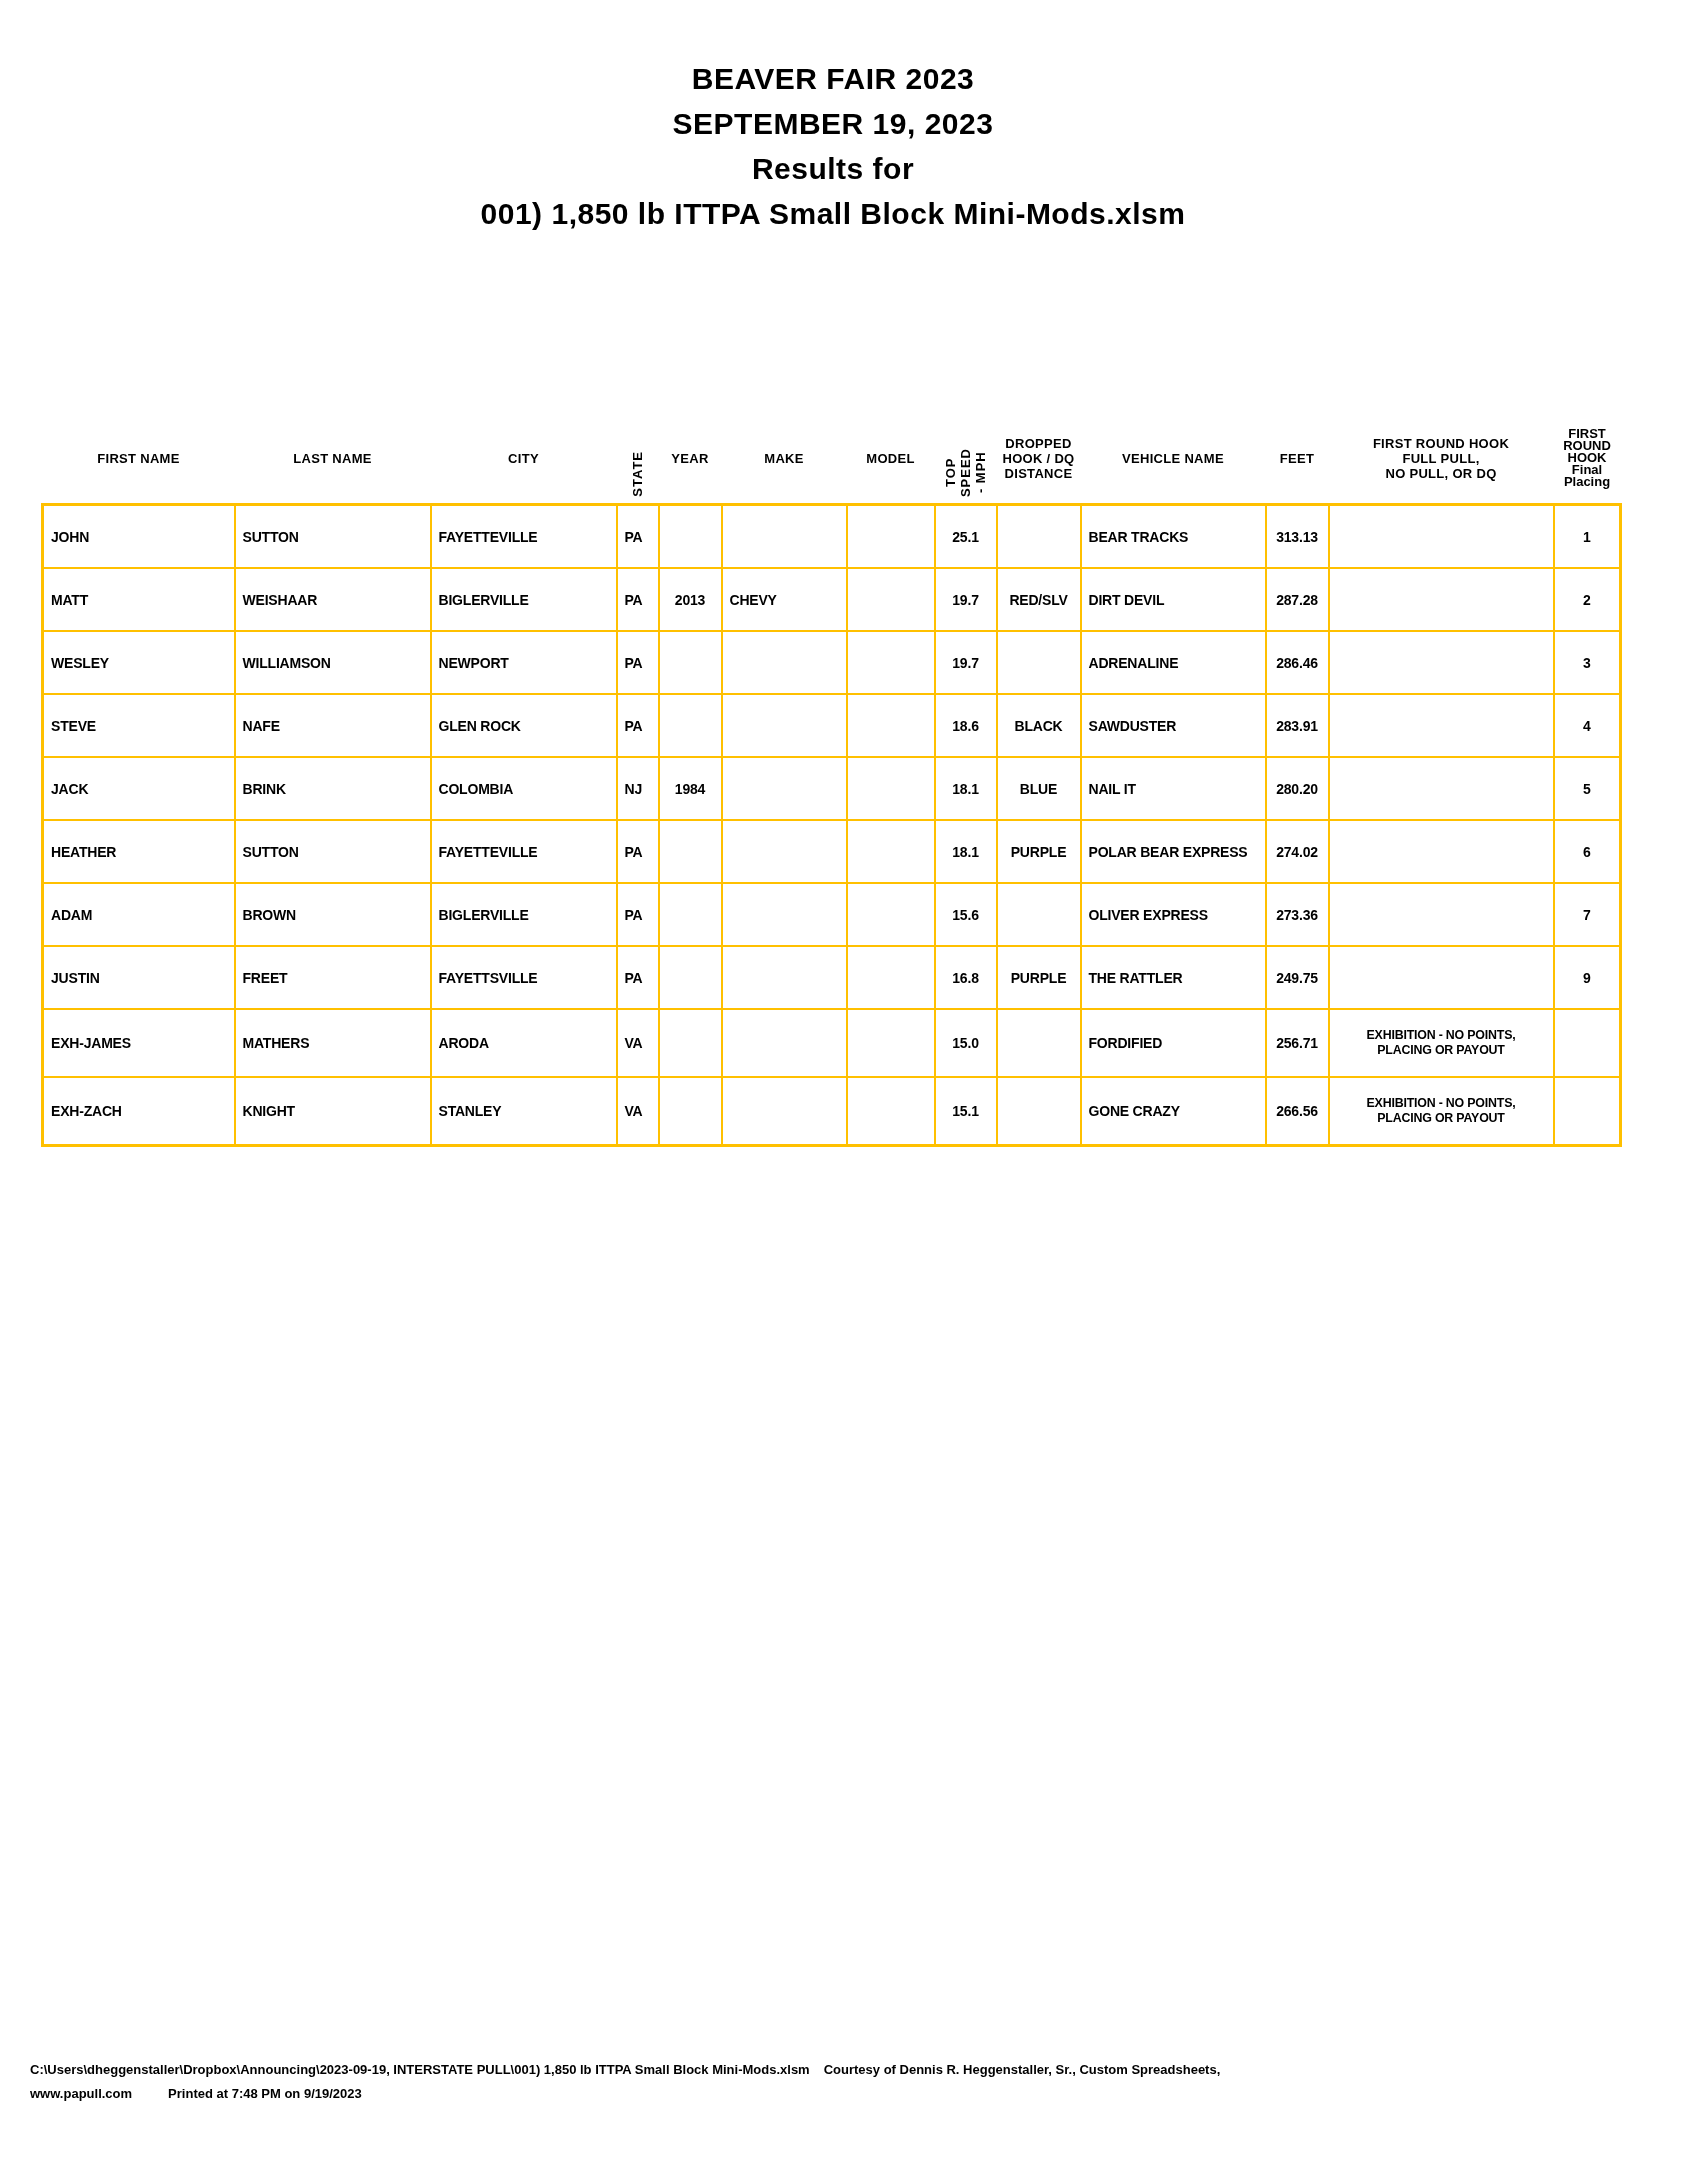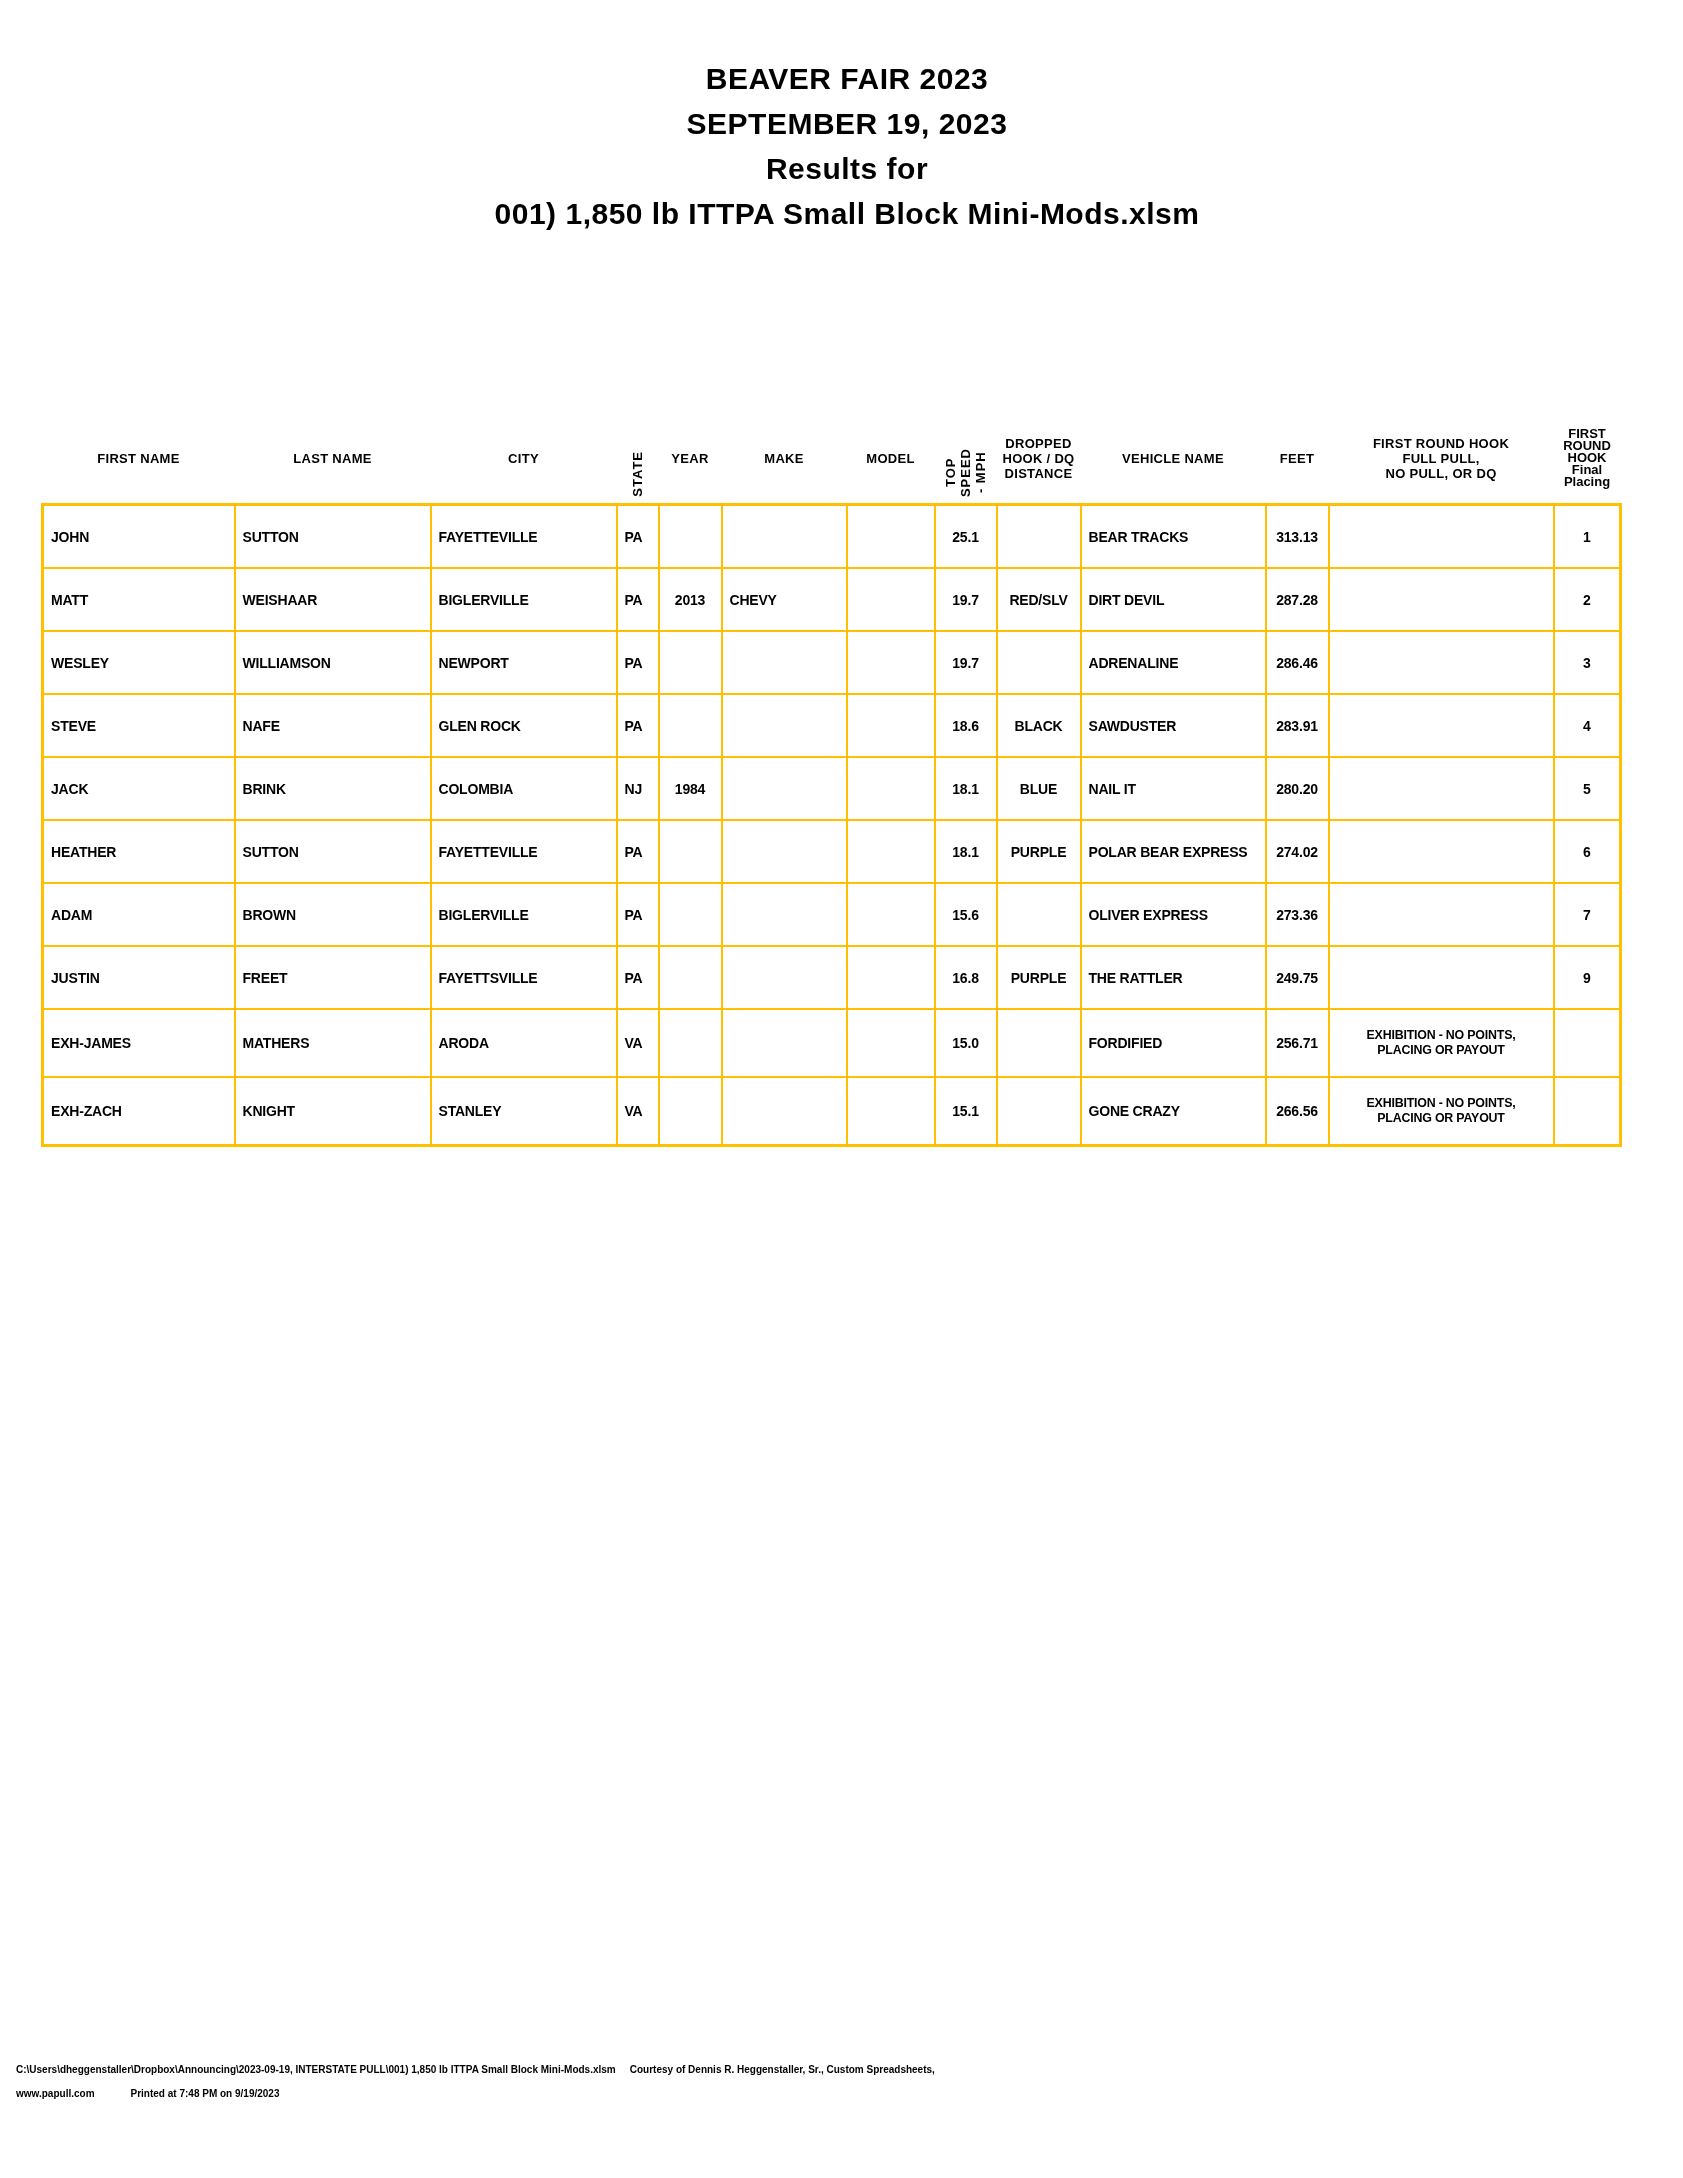--- a/index.html
+++ b/index.html
@@ -3,21 +3,21 @@
 <meta charset="utf-8">
 <style>
   html,body { margin:0; padding:0; }
   body {
     width:1683px; height:2178px;
     background:#ffffff; color:#000;
     font-family:"Liberation Sans", sans-serif;
     position:relative; overflow:hidden;
   }
   .titles {
-    position:absolute; top:56px; left:57px; width:1580px;
+    position:absolute; top:56px; left:43px; width:1580px;
     text-align:center;
   }
   .titles .tline {
     font-size:30px; font-weight:bold; line-height:45px;
     letter-spacing:0.5px; white-space:nowrap;
   }
   .results-table {
     position:absolute; left:41px; top:413px;
     border-collapse:collapse; table-layout:fixed;
   }
@@ -48,22 +48,22 @@
   tbody td.col-year, tbody td.col-top_speed, tbody td.col-dropped,
   tbody td.col-feet, tbody td.col-placing {
     text-align:center; padding:0;
   }
   tbody td.col-hook_result {
     text-align:center; padding:12px;
     font-size:12.4px; line-height:15px;
     white-space:pre-line;
   }
   .footer {
-    position:absolute; left:16px; top:2058px;
-    font-size:10px; font-weight:bold; white-space:nowrap;
+    position:absolute; left:30px; top:2058px;
+    font-size:13px; font-weight:bold; white-space:nowrap;
     line-height:24px;
   }
   .footer .courtesy { margin-left:14px; }
   .footer .printed { margin-left:36px; }
 </style>
 </head>
 <body>
 
 <div class="titles">
   <div class="tline">BEAVER FAIR 2023</div>

